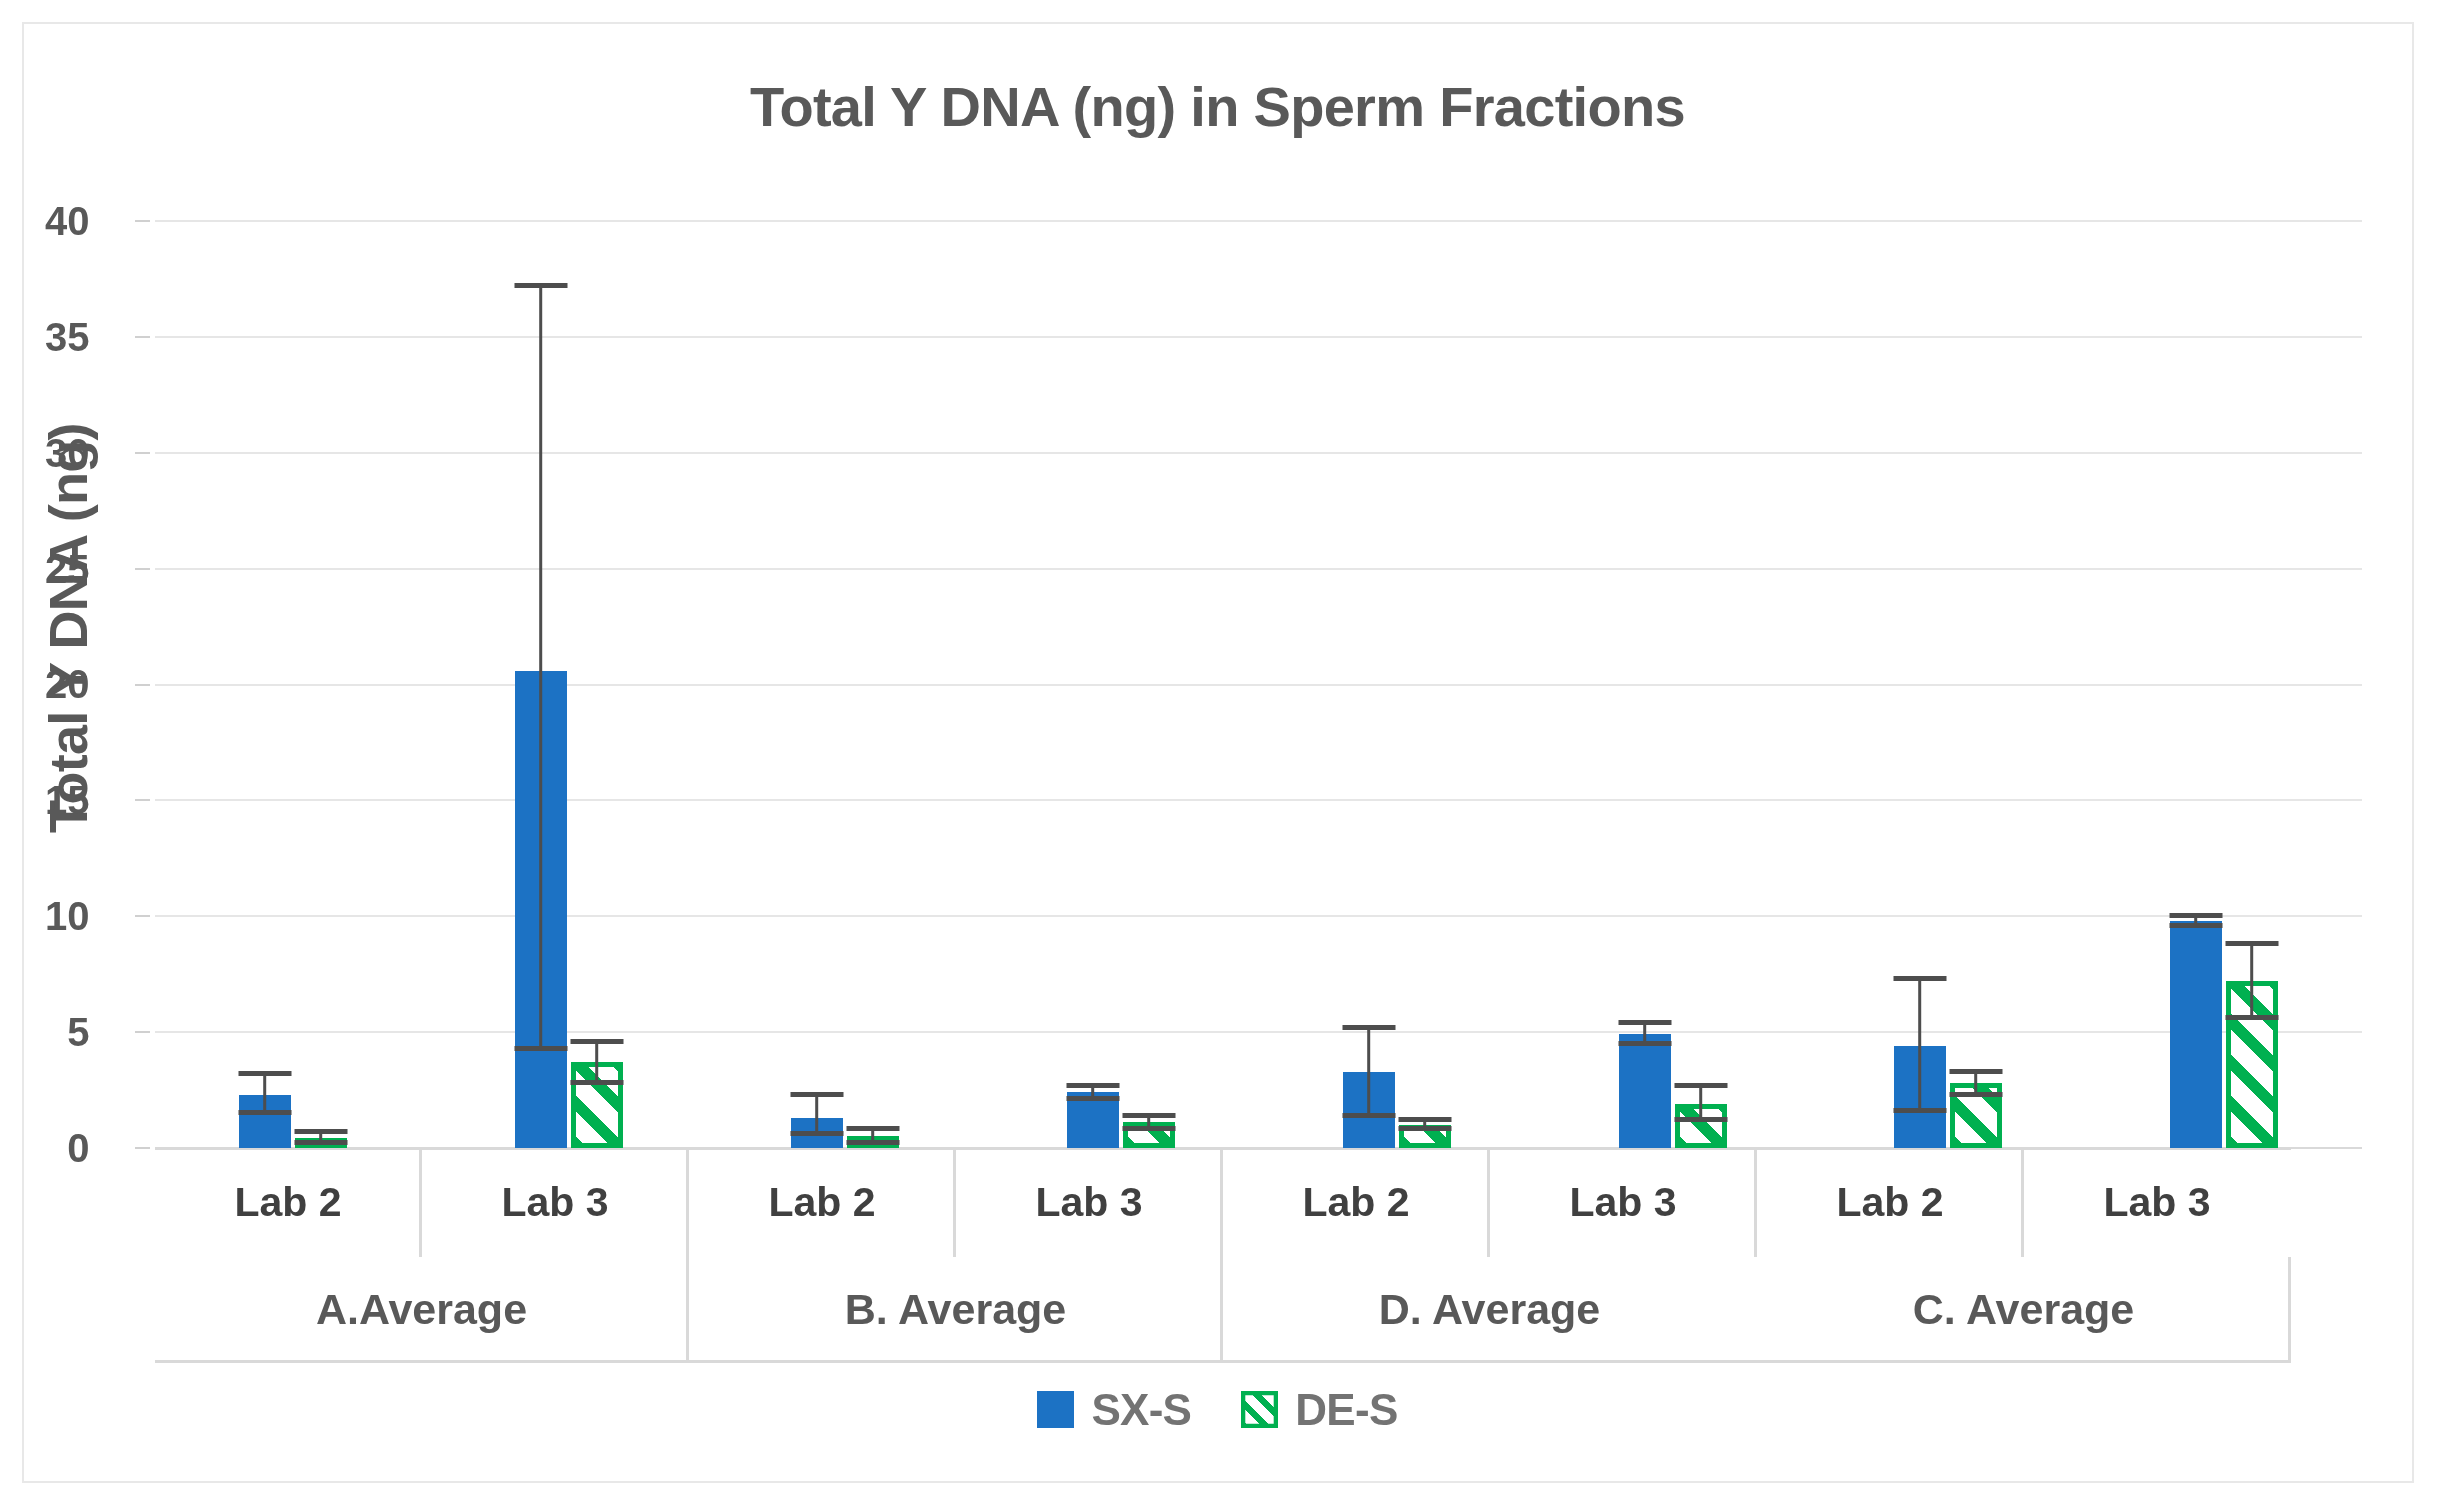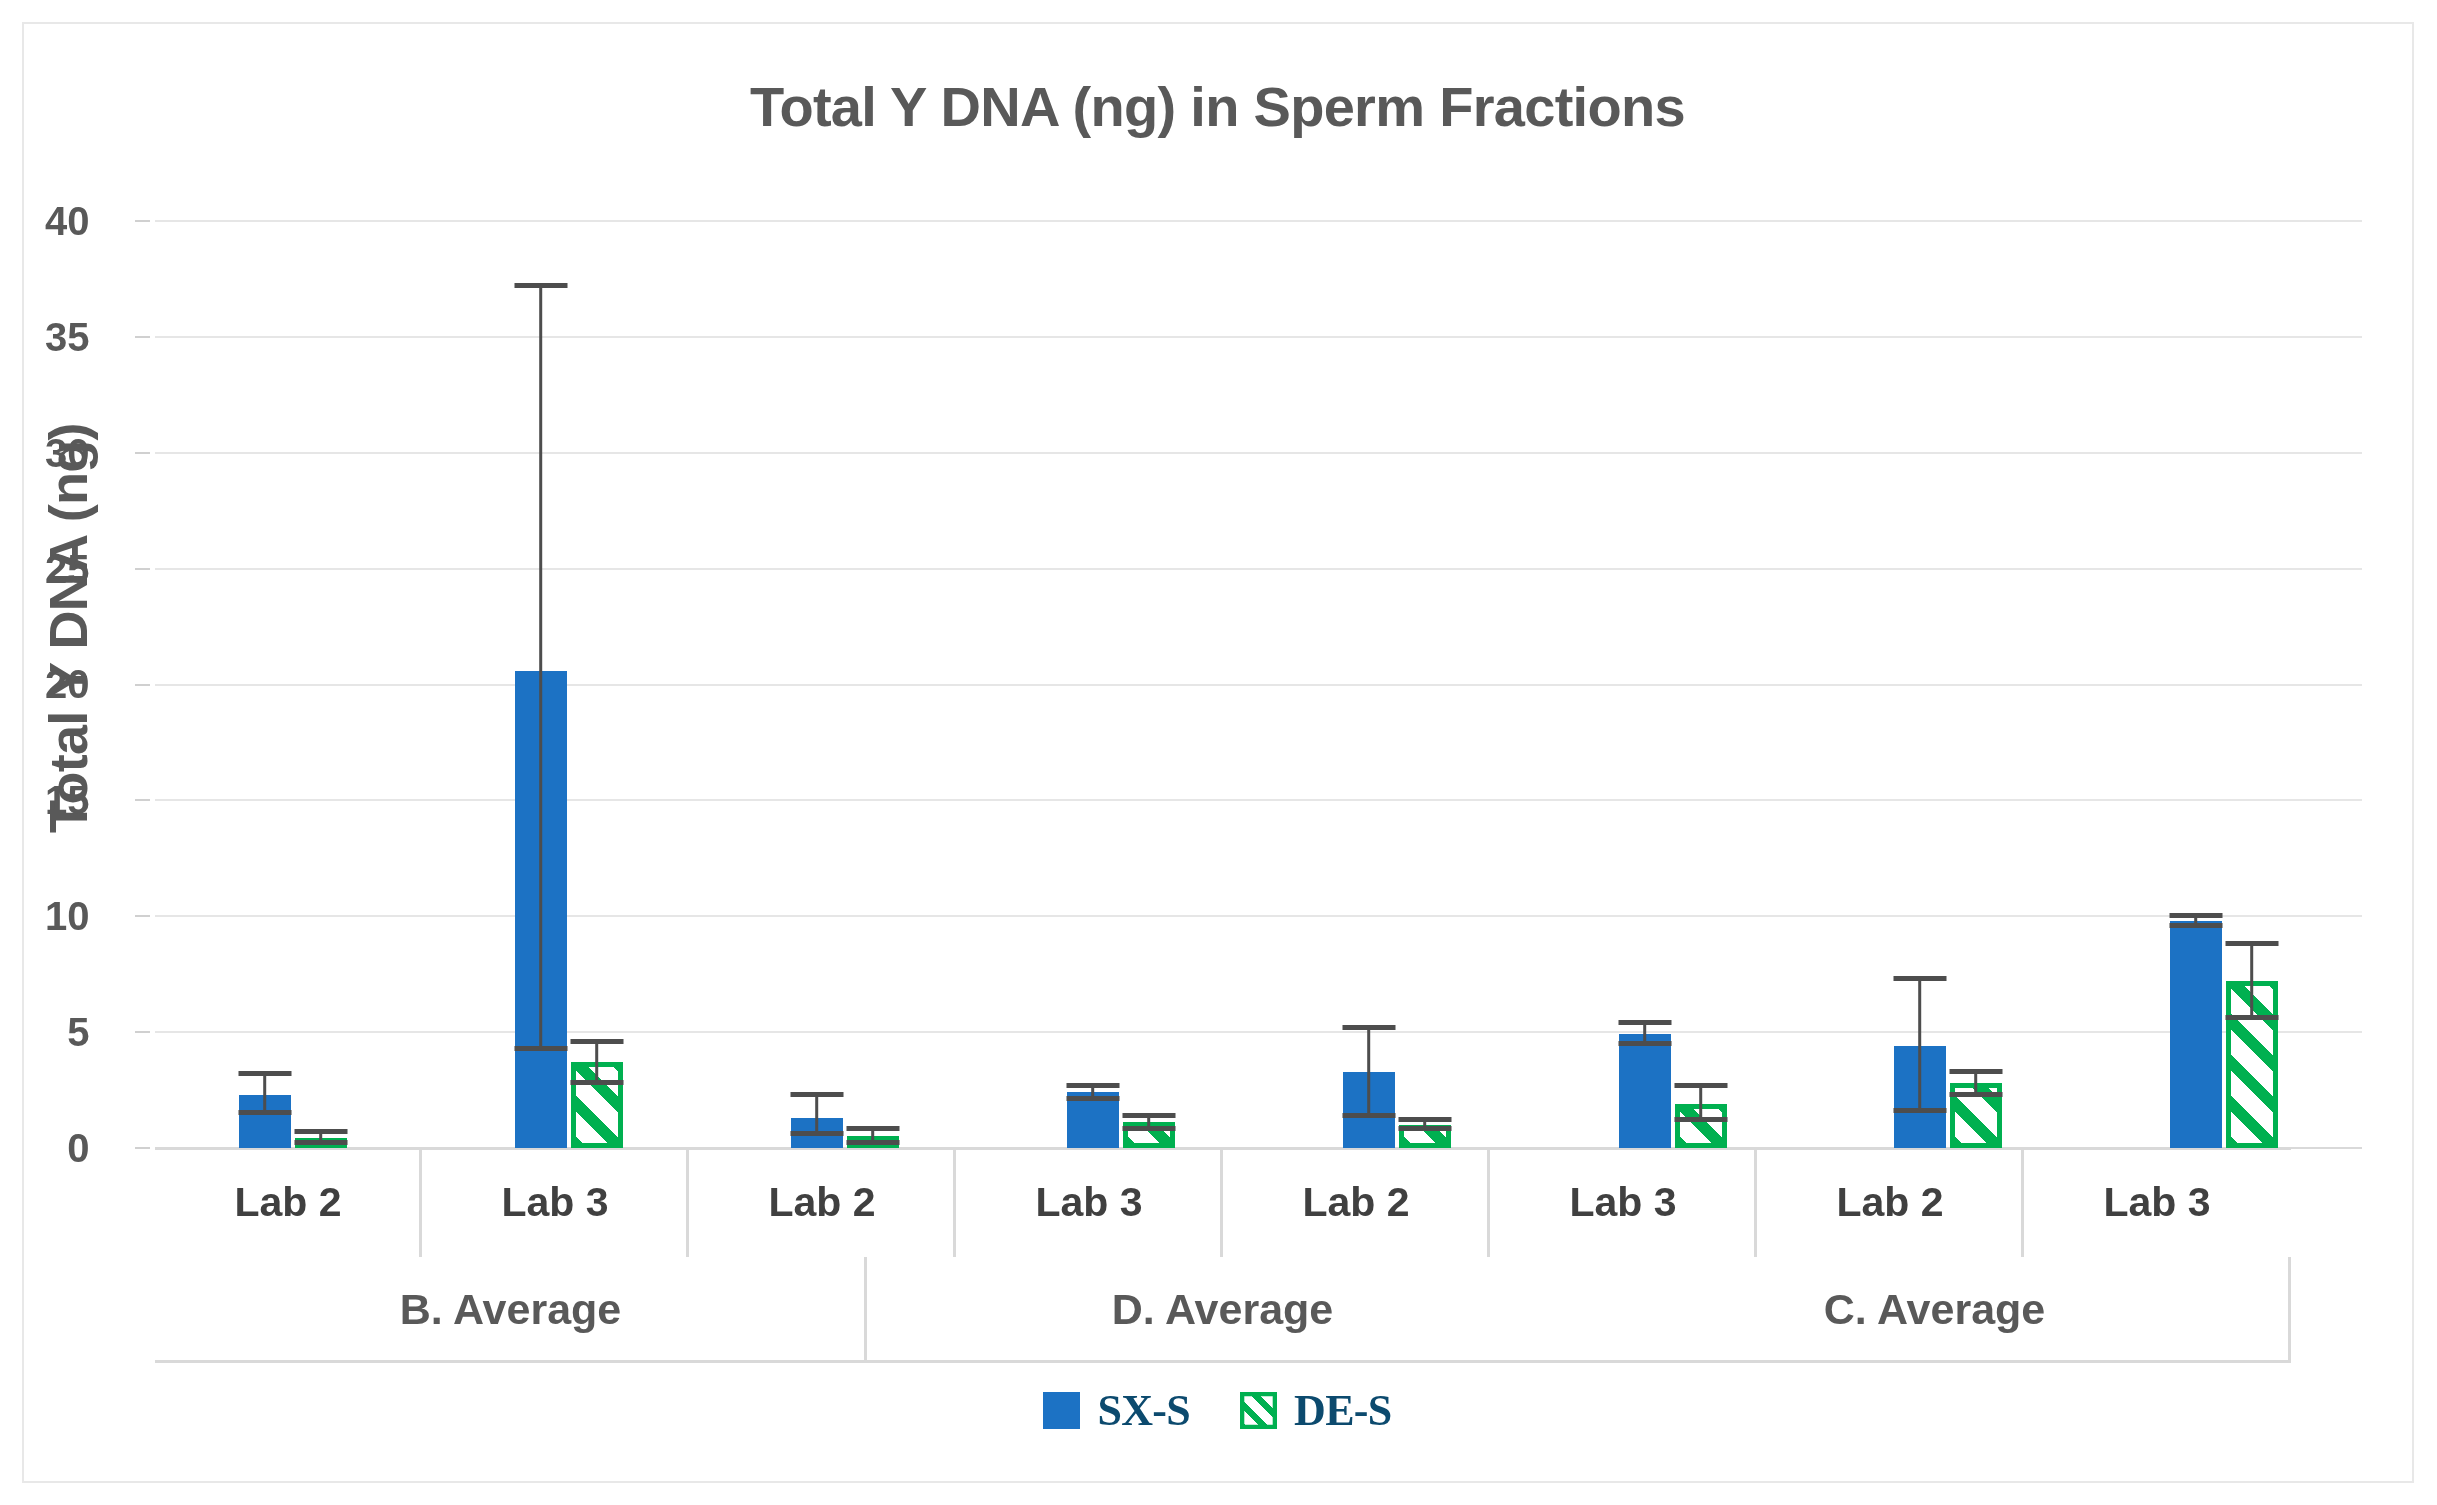--- a/index.html
+++ b/index.html
@@ -121,21 +121,21 @@
   .swatch{width:37px;height:37px;}
   .swatch.sxs{background:#1c72c4;}
   .swatch.des{
     background:
       repeating-linear-gradient(45deg,
         #00b050 0px,#00b050 6.4px,
         #ffffff 6.4px,#ffffff 15.8px);
     box-shadow:inset 0 0 0 4.3px #00b050;
   }
   .legend-label{
-    color:#0c4a6e;font-size:44px;font-weight:bold;letter-spacing:-0.7px;font-family:Liberation Serif, serif;
+    color:#737373;font-size:44px;font-weight:bold;letter-spacing:-0.7px;
   }
 </style>
 </head>
 <body>
 
 <div id="chart-frame">
 
   <div id="chart-title">Total Y DNA (ng) in Sperm Fractions</div>
 
   <div id="y-axis-title">Total Y DNA (ng)</div>
@@ -261,20 +261,21 @@
         <div class="lab-cell sep-r">Lab 2</div>
         <div class="lab-cell sep-r">Lab 3</div>
         <div class="lab-cell sep-r">Lab 2</div>
         <div class="lab-cell sep-r">Lab 3</div>
         <div class="lab-cell sep-r">Lab 2</div>
         <div class="lab-cell sep-r">Lab 3</div>
         <div class="lab-cell sep-r">Lab 2</div>
         <div class="lab-cell">Lab 3</div>
       </div>
     <div class="grp-row" id="grp-row">
+        <div class="grp-cell sep-r">A.Average</div>
         <div class="grp-cell sep-r">B. Average</div>
         <div class="grp-cell">D. Average</div>
         <div class="grp-cell sep-r">C. Average</div>
       </div>
   </div>
 
   <div id="legend">
       <div class="legend-item">
         <span class="swatch sxs"></span>
         <span class="legend-label">SX-S</span>

